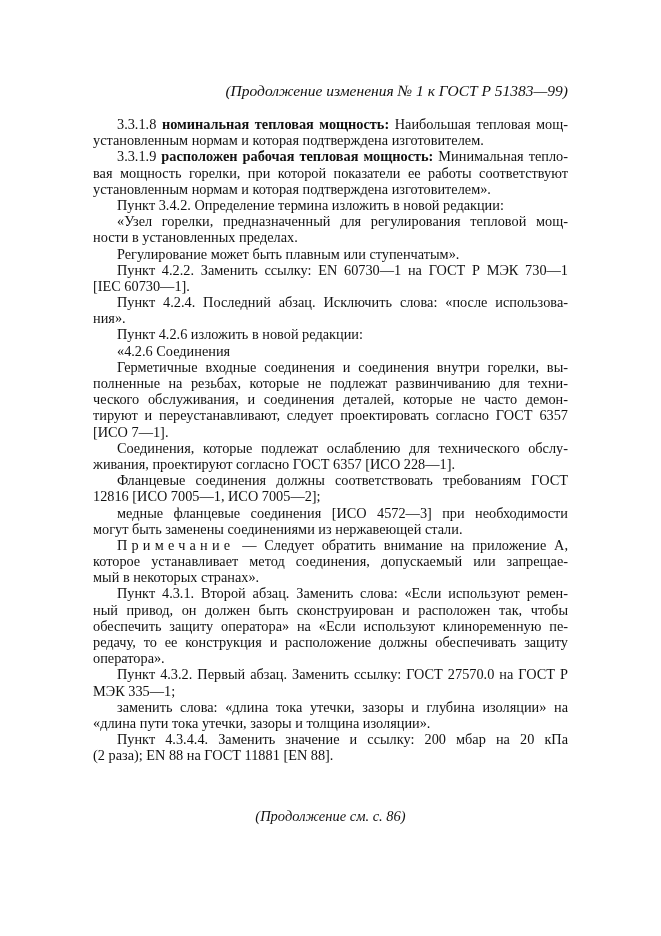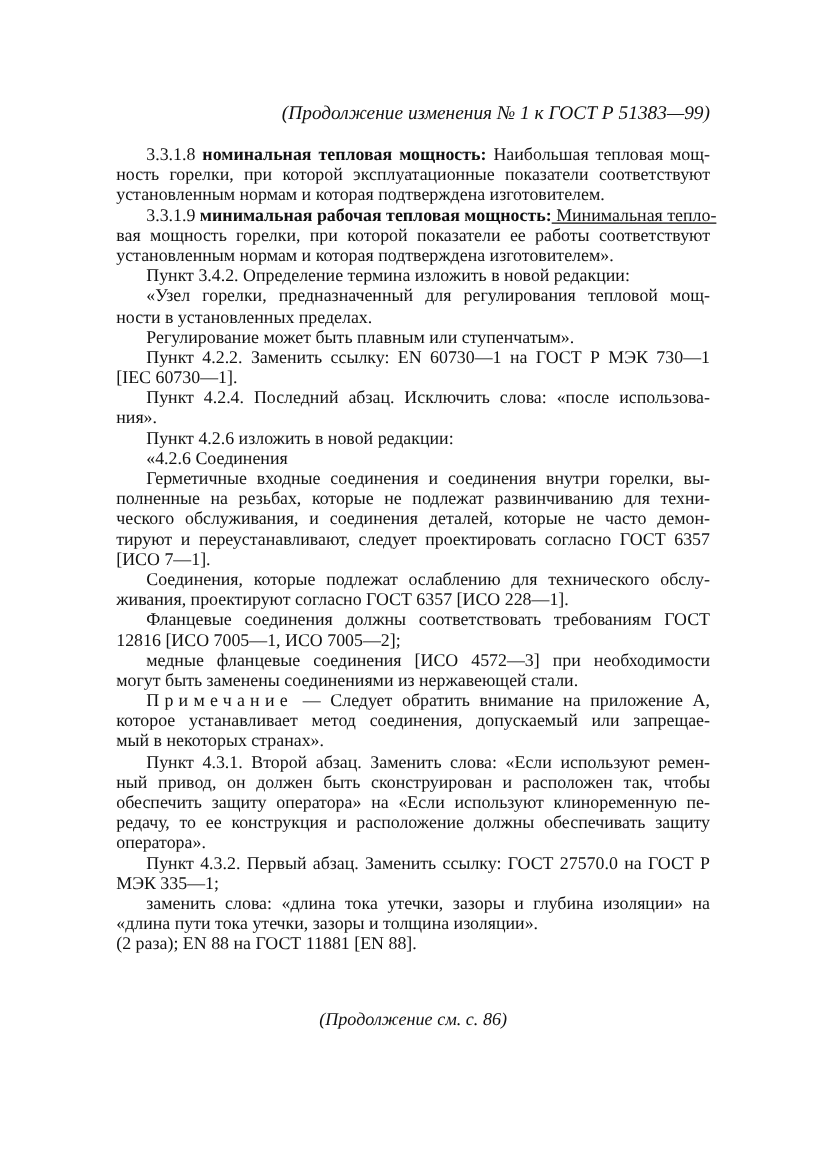--- a/index.html
+++ b/index.html
@@ -26,23 +26,22 @@
     text-align: center; font-style: italic; font-size: 14.5px; line-height: 18px;
   }
 </style>
 </head>
 <body>
 
 <div class="page">
   <div class="header">(Продолжение изменения № 1 к ГОСТ Р 51383—99)</div>
   <div class="body" id="body">
       <span class="line indent"><span style="white-space: pre;">3.3.1.8 </span><b>номинальная тепловая мощность:</b><span style="white-space: pre;"> Наибольшая тепловая мощ-</span></span>
-      <span class="line">ность горелки, при которой эксплуатационные показатели соответствуют</span>
       <span class="line last">установленным нормам и которая подтверждена изготовителем.</span>
-      <span class="line indent"><span style="white-space: pre;">3.3.1.9 </span><b>минимальная рабочая тепловая мощность:</b><span style="white-space: pre; text-decoration: underline;"> Минимальная тепло-</span></span>
+      <span class="line indent"><span style="white-space: pre;">3.3.1.9 </span><b>расположен рабочая тепловая мощность:</b><span style="white-space: pre;"> Минимальная тепло-</span></span>
       <span class="line">вая мощность горелки, при которой показатели ее работы соответствуют</span>
       <span class="line last">установленным нормам и которая подтверждена изготовителем».</span>
       <span class="line indent last">Пункт 3.4.2. Определение термина изложить в новой редакции:</span>
       <span class="line indent">«Узел горелки, предназначенный для регулирования тепловой мощ-</span>
       <span class="line last">ности в установленных пределах.</span>
       <span class="line indent last">Регулирование может быть плавным или ступенчатым».</span>
       <span class="line indent">Пункт 4.2.2. Заменить ссылку: EN 60730—1 на ГОСТ Р МЭК 730—1</span>
       <span class="line last">[IEC 60730—1].</span>
       <span class="line indent">Пункт 4.2.4. Последний абзац. Исключить слова: «после использова-</span>
       <span class="line last">ния».</span>
@@ -64,16 +63,17 @@
       <span class="line last">мый в некоторых странах».</span>
       <span class="line indent">Пункт 4.3.1. Второй абзац. Заменить слова: «Если используют ремен-</span>
       <span class="line">ный привод, он должен быть сконструирован и расположен так, чтобы</span>
       <span class="line">обеспечить защиту оператора» на «Если используют клиноременную пе-</span>
       <span class="line">редачу, то ее конструкция и расположение должны обеспечивать защиту</span>
       <span class="line last">оператора».</span>
       <span class="line indent">Пункт 4.3.2. Первый абзац. Заменить ссылку: ГОСТ 27570.0 на ГОСТ Р</span>
       <span class="line last">МЭК 335—1;</span>
       <span class="line indent">заменить слова: «длина тока утечки, зазоры и глубина изоляции» на</span>
       <span class="line last">«длина пути тока утечки, зазоры и толщина изоляции».</span>
+      <span class="line indent">Пункт 4.3.4.4. Заменить значение и ссылку: 200 мбар на 20 кПа</span>
       <span class="line last">(2 раза); EN 88 на ГОСТ 11881 [EN 88].</span>
     </div>
   <div class="footer">(Продолжение см. с. 86)</div>
 </div>
 
 </body></html>

